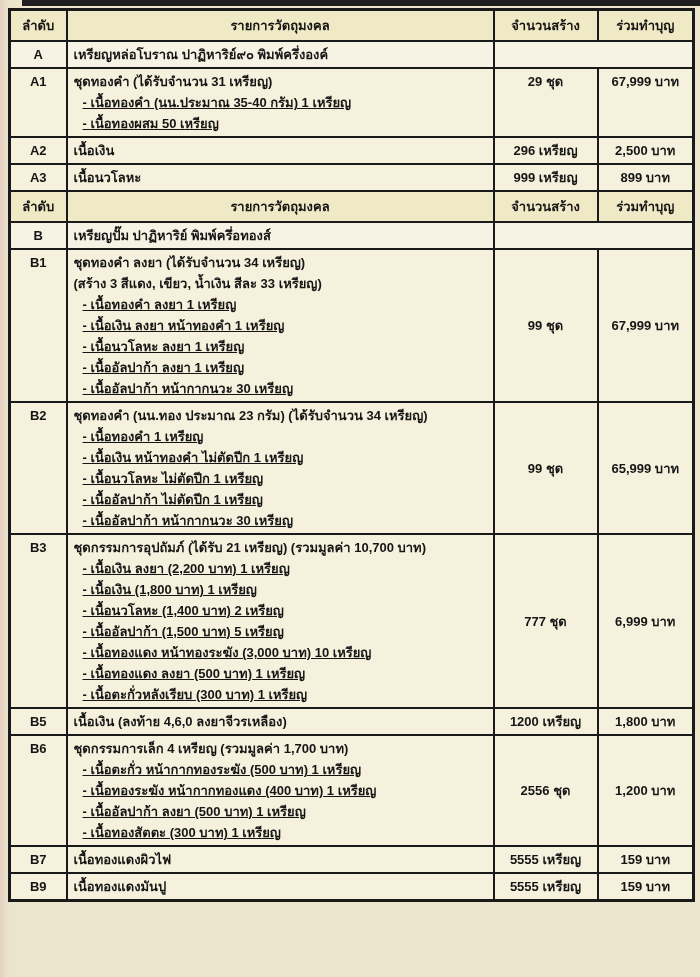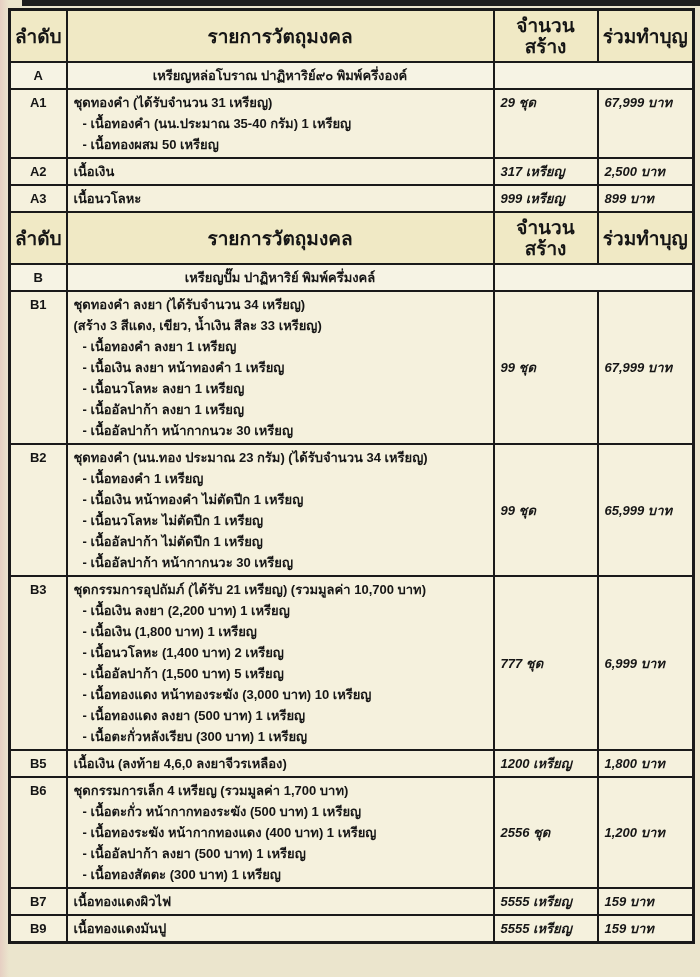--- a/index.html
+++ b/index.html
@@ -17,33 +17,33 @@
   }
   td{
     border:2px solid var(--line);
     padding:2px 6px;
     font-size:13px;font-weight:bold;color:var(--ink);
     line-height:21px;vertical-align:middle;
     overflow:hidden;
   }
   td.hcell{
     background:var(--headcell);text-align:center;padding:4px 2px;
-    font-size:19px;letter-spacing:0;
+    font-size:13px;letter-spacing:0;
   }
   td.no-cell{text-align:center;background:var(--cell);}
   td.item-cell{background:var(--cell);}
-  td.section-title{background:var(--sectioncell);text-align:center;}
+  td.section-title{background:var(--sectioncell);text-align:left;}
   td.section-rest{background:var(--sectioncell);}
-  td.qty-cell,td.price-cell{text-align:left;background:var(--cell);white-space:nowrap;font-style:italic;}
+  td.qty-cell,td.price-cell{text-align:center;background:var(--cell);white-space:nowrap;}
   tr.valign-top td.qty-cell,
   tr.valign-top td.price-cell,
   tr.valign-top td.no-cell{vertical-align:top;padding-top:2px;}
   tr td.no-cell{vertical-align:top;padding-top:2px;}
   .line{white-space:nowrap;}
-  .line.sub{padding-left:9px;}
+  .line.sub{padding-left:9px;text-decoration:underline;}
 </style>
 </head>
 <body>
 
 <div class="page">
   <div class="top-strip"></div>
   <table class="price-table">
     <colgroup>
       <col style="width:57px">
         <col style="width:427px">
@@ -70,40 +70,40 @@
             <div class="line sub">- เนื้อทองผสม 50 เหรียญ</div>
           </td>
           <td class="qty-cell">29 ชุด</td>
           <td class="price-cell">67,999 บาท</td>
         </tr>
         <tr>
           <td class="no-cell">A2</td>
           <td class="item-cell">
             <div class="line">เนื้อเงิน</div>
           </td>
-          <td class="qty-cell">317 เหรียญ</td>
+          <td class="qty-cell">296 เหรียญ</td>
           <td class="price-cell">2,500 บาท</td>
         </tr>
         <tr>
           <td class="no-cell">A3</td>
           <td class="item-cell">
             <div class="line">เนื้อนวโลหะ</div>
           </td>
           <td class="qty-cell">999 เหรียญ</td>
           <td class="price-cell">899 บาท</td>
         </tr>
         <tr>
           <td class="hcell">ลำดับ</td>
           <td class="hcell">รายการวัตถุมงคล</td>
           <td class="hcell">จำนวนสร้าง</td>
           <td class="hcell">ร่วมทำบุญ</td>
         </tr>
         <tr>
           <td class="no-cell section-rest">B</td>
-          <td class="section-title">เหรียญปั๊ม ปาฏิหาริย์ พิมพ์ครึ่มงคล์</td>
+          <td class="section-title">เหรียญปั๊ม ปาฏิหาริย์ พิมพ์ครึ่อทองส์</td>
           <td class="section-rest" colspan="2"></td>
         </tr>
         <tr>
           <td class="no-cell">B1</td>
           <td class="item-cell">
             <div class="line">ชุดทองคำ ลงยา (ได้รับจำนวน 34 เหรียญ)</div>
             <div class="line">(สร้าง 3 สีแดง, เขียว, น้ำเงิน สีละ 33 เหรียญ)</div>
             <div class="line sub">- เนื้อทองคำ ลงยา 1 เหรียญ</div>
             <div class="line sub">- เนื้อเงิน ลงยา หน้าทองคำ 1 เหรียญ</div>
             <div class="line sub">- เนื้อนวโลหะ ลงยา 1 เหรียญ</div>

